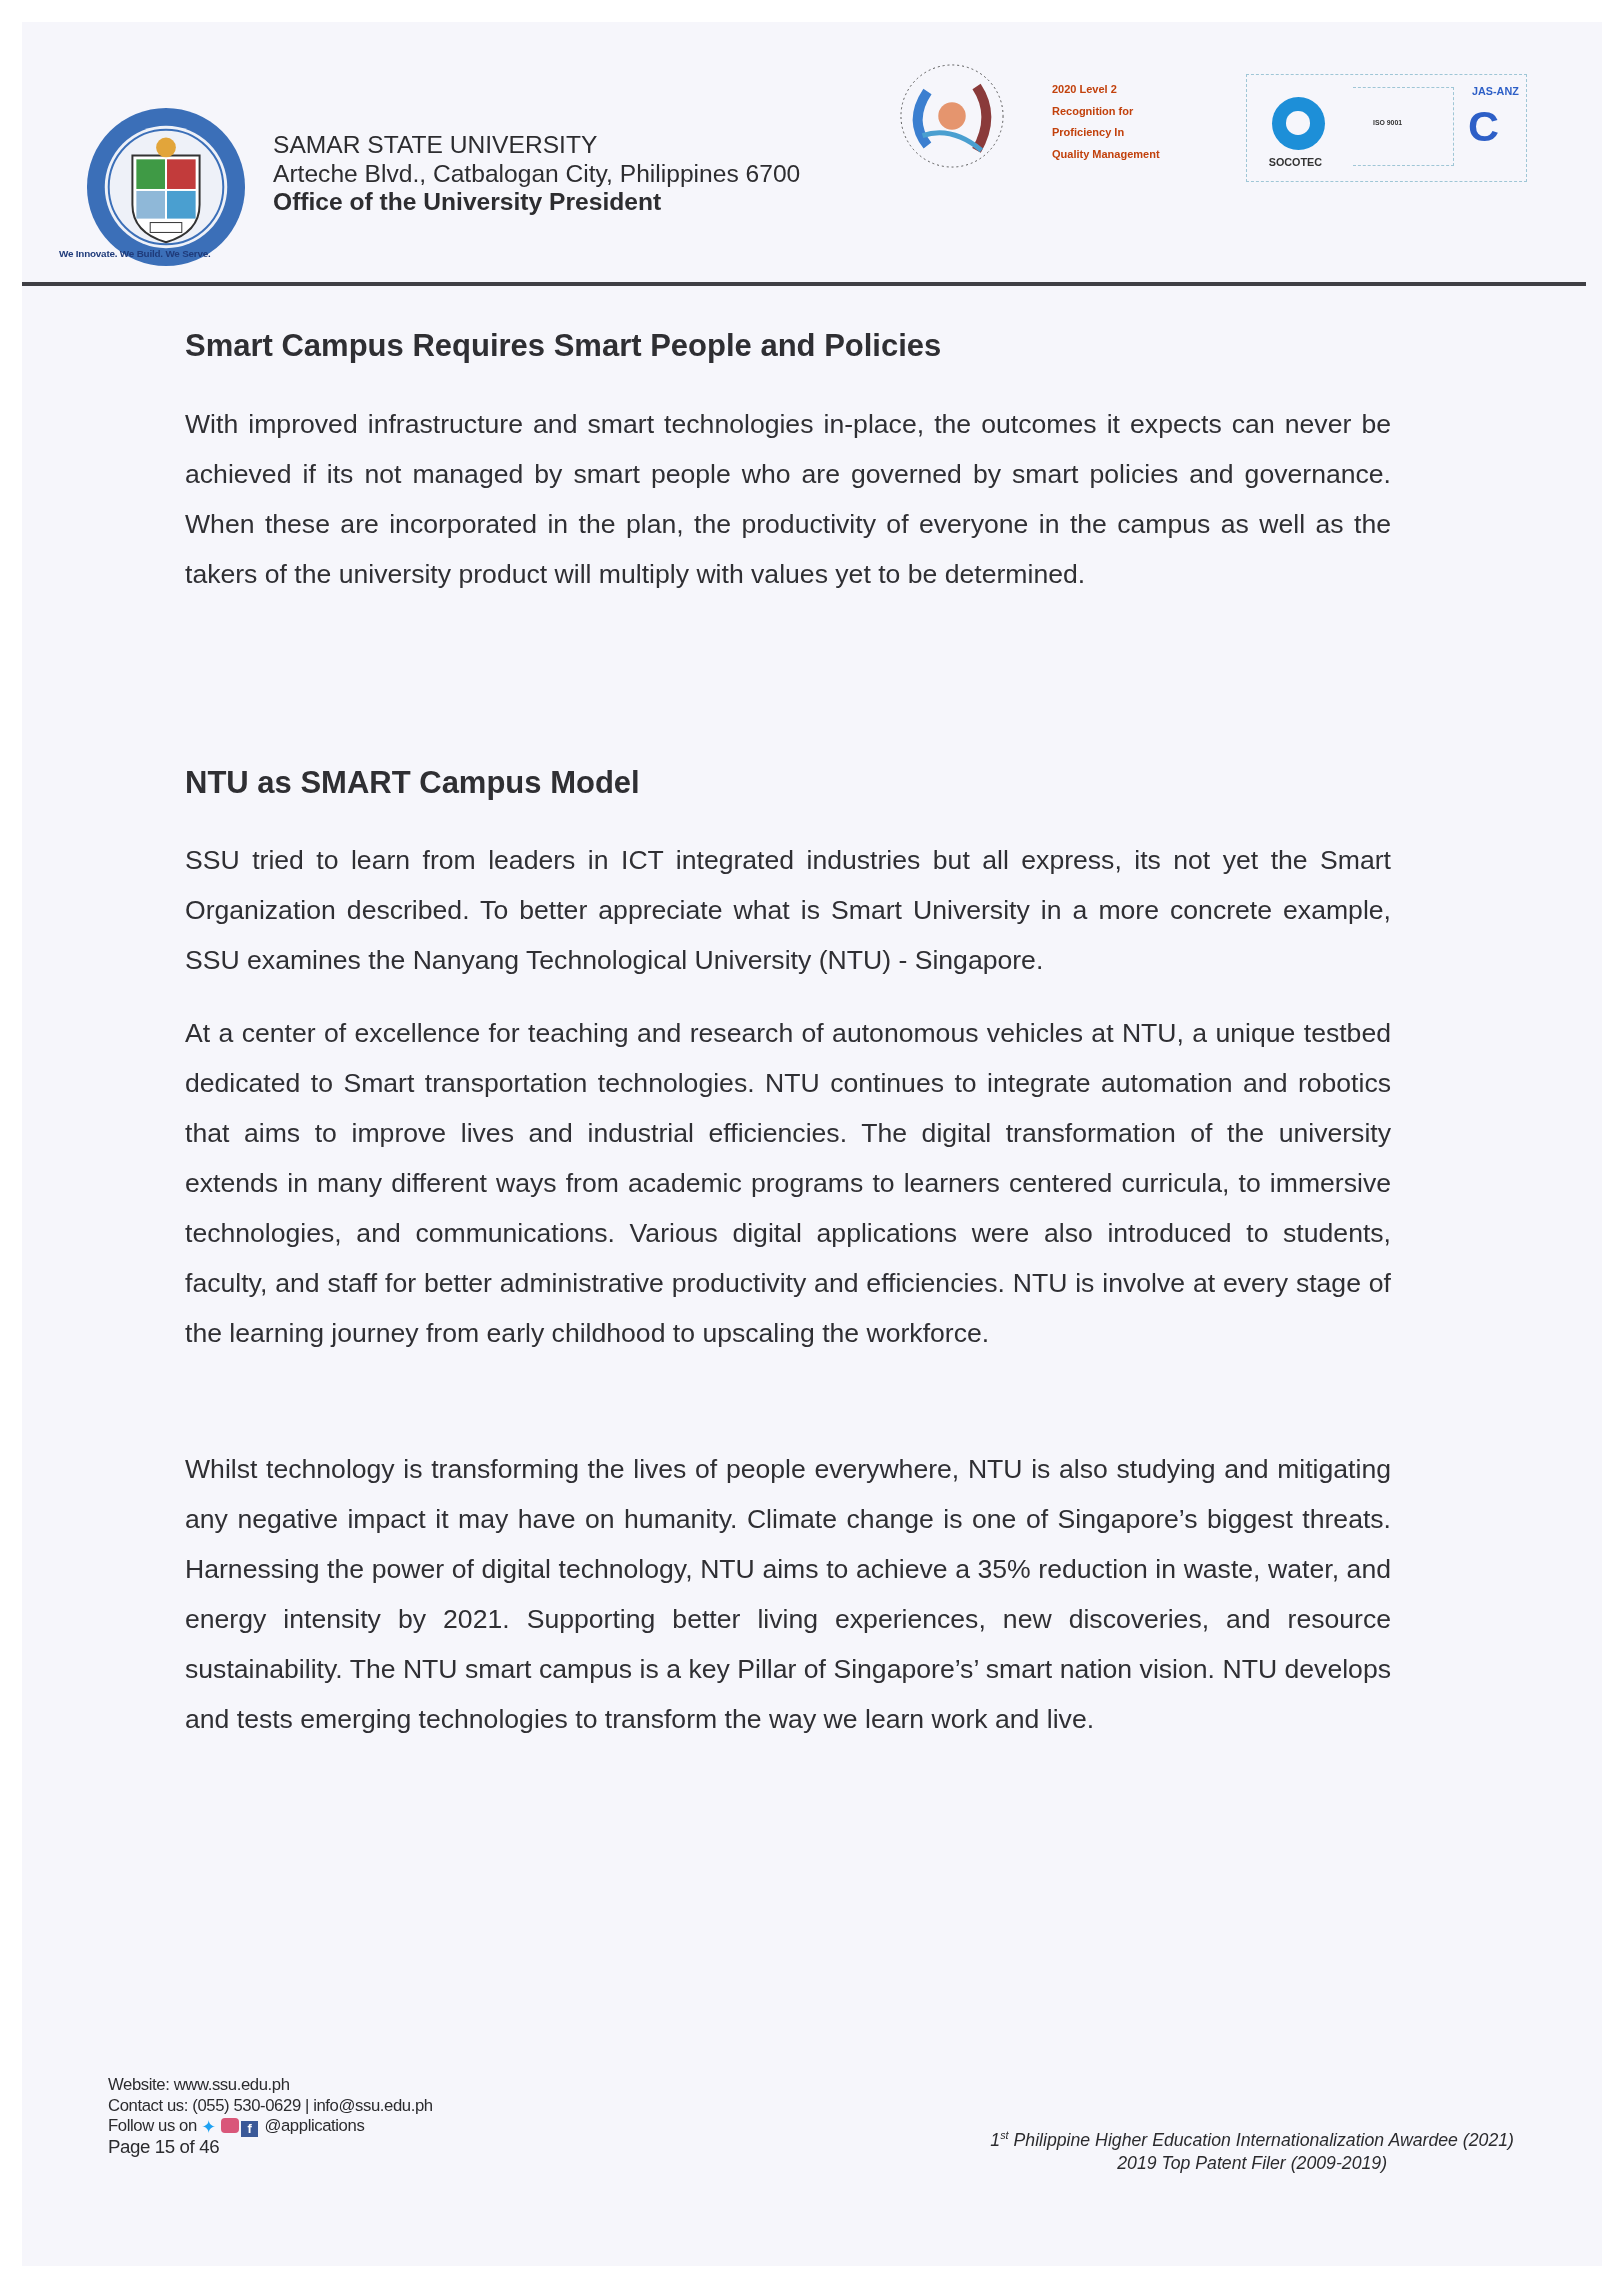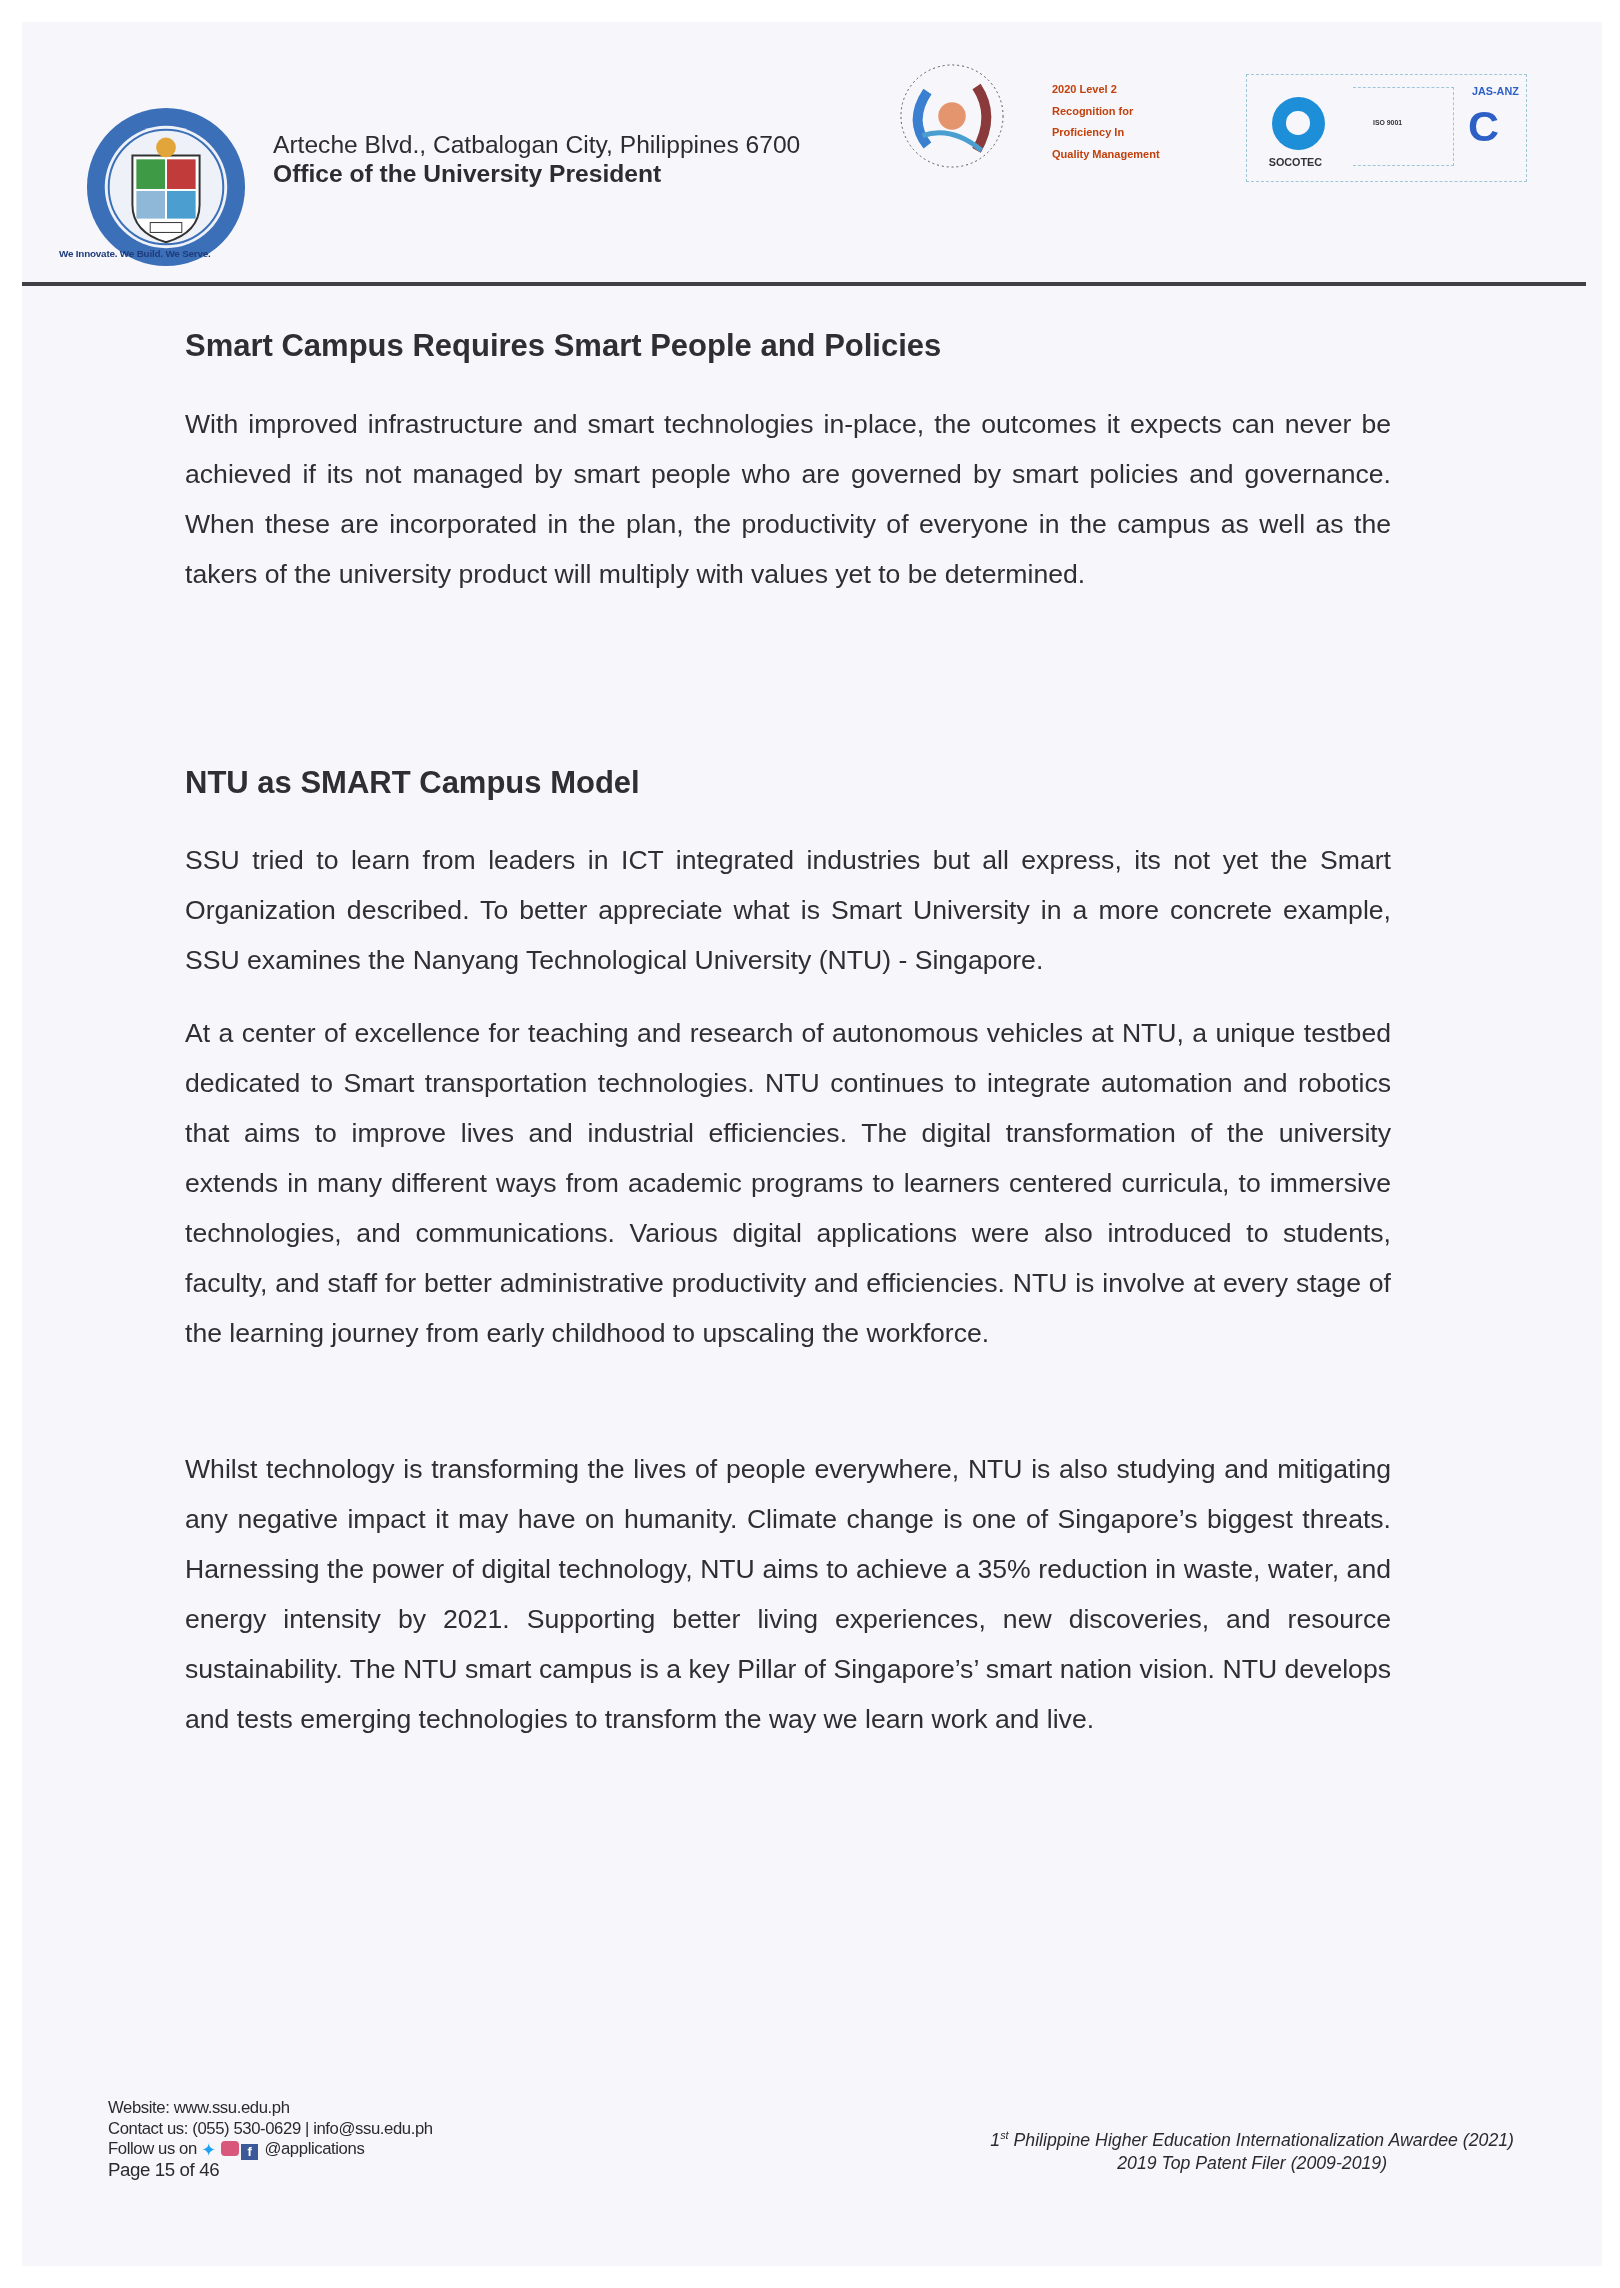--- a/index.html
+++ b/index.html
@@ -29,21 +29,21 @@
   .cert .jas-label { position: absolute; left: 225px; top: 9.9px; font-size: 10.8px; color: #2d5fc7; font-weight: bold; }
   .cert .jas-c { position: absolute; left: 221px; top: 29.6px; font-size: 43px; font-weight: bold; color: #2d5fc7;
                  line-height: 43px; }
   .rule { position: absolute; left: 21.7px; top: 282px; width: 1564px; height: 3.9px; background: #3f3f44; }
   
   .content { position: absolute; left: 185px; width: 1206px; }
   h2 { margin: 0; font-size: 31px; font-weight: bold; color: #2f2f33; line-height: 29.6px; }
   p { margin: 0; font-size: 26.6px; line-height: 50px; text-align: justify; color: #2f2f33; }
   
   .footer-left { position: absolute; left: 108px; top: 2075px; font-size: 16.7px; line-height: 20.7px; color: #2b2b2e;
-                 letter-spacing: -0.4px; margin-top: 23px; }
+                 letter-spacing: -0.4px; }
   .footer-left .page-num { font-size: 18.7px; }
   .social { display: inline-block; width: 17.7px; height: 15.8px; vertical-align: -2px; margin-right: 2px; }
   .tw { color: #1da1f2; font-size: 17.7px; line-height: 15.8px; }
   .ig { background: #d9577a; border-radius: 3.9px; }
   .fb { background: #3b5998; color: #fff; font-size: 12.8px; text-align: center; line-height: 15.8px; font-weight: bold; }
   .footer-right { position: absolute; right: 106px; top: 2124px; text-align: center; font-style: italic;
                   font-size: 17.7px; line-height: 22.7px; color: #2b2b2e; }
 </style>
 </head>
 <body>
@@ -58,20 +58,21 @@
   <rect x="52" y="54" width="29" height="30" fill="#3f9a45"></rect>
   <rect x="83" y="54" width="29" height="30" fill="#c23b3b"></rect>
   <rect x="52" y="86" width="29" height="28" fill="#8fb8d8"></rect>
   <rect x="83" y="86" width="29" height="28" fill="#4a9fd0"></rect>
   <circle cx="82" cy="42" r="10" fill="#e2a53a"></circle>
   <rect x="66" y="118" width="32" height="10" fill="#fff" stroke="#333"></rect>
 </svg>
 <div class="tagline">We Innovate. We Build. We Serve.</div>
 
 <div class="uni">
+  <div>SAMAR STATE UNIVERSITY</div>
   <div>Arteche Blvd., Catbalogan City, Philippines 6700</div>
   <div class="office">Office of the University President</div>
 </div>
 
 <svg class="award-logo" viewBox="0 0 110 110">
   <circle cx="55" cy="55" r="52" fill="none" stroke="#555" stroke-width="1" stroke-dasharray="2 3"></circle>
   <path d="M30 30 Q10 60 30 85" fill="none" stroke="#3b7fd0" stroke-width="10"></path>
   <path d="M80 25 Q100 55 80 90" fill="none" stroke="#8a3a3a" stroke-width="10"></path>
   <circle cx="55" cy="55" r="14" fill="#e5956e"></circle>
   <path d="M25 75 Q55 65 85 90" fill="none" stroke="#4a9fd0" stroke-width="5"></path>

